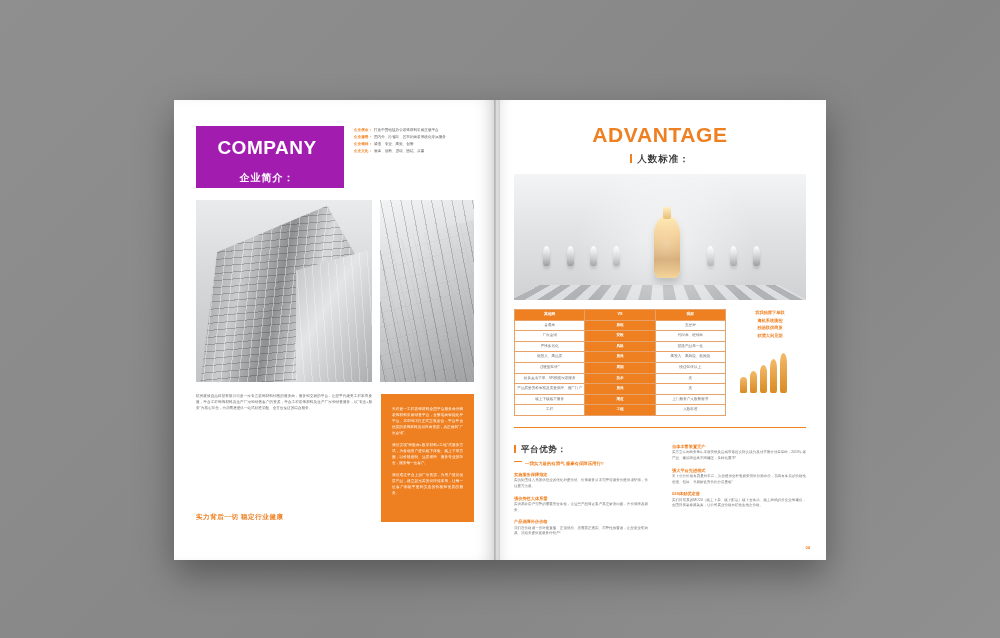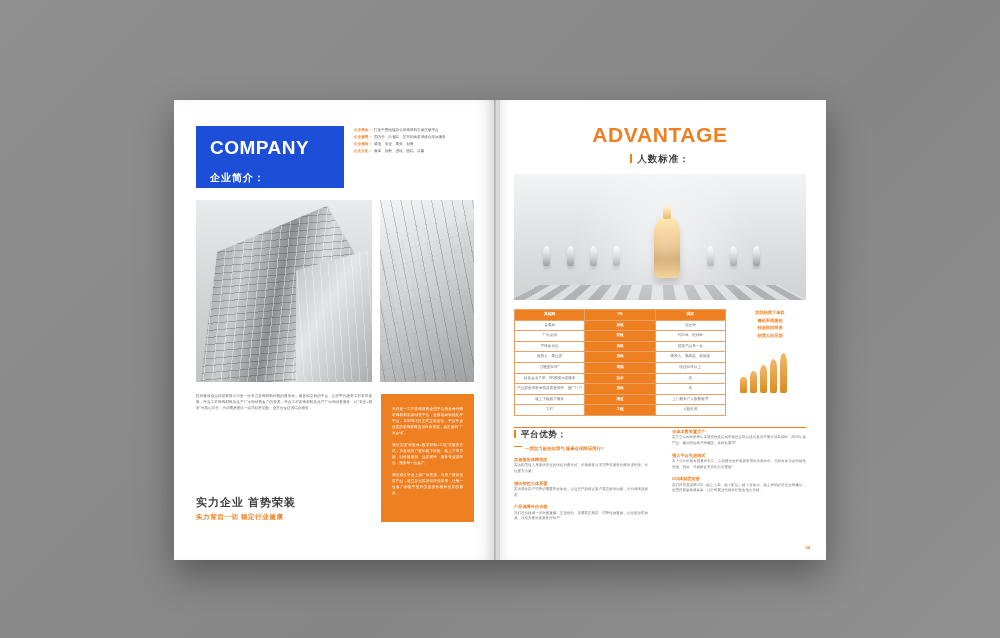--- a/index.html
+++ b/index.html
@@ -62,25 +62,26 @@
     height: 100%;
     padding: 26px 22px 22px 22px;
     box-sizing: border-box;
   }
   .l-top {
     display: flex;
     gap: 10px;
     height: 62px;
   }
   .company-block {
-    background: #1d4ed8;
+    background: #a21caf;
     width: 148px;
     box-sizing: border-box;
     padding: 12px 20px 8px 14px;
     color: #ffffff;
+    text-align: center;
   }
   .company-title {
     font-size: 19px;
     font-weight: bold;
     letter-spacing: 0.5px;
     line-height: 1;
     color: #ffffff;
   }
   .company-sub {
     margin-top: 14px;
@@ -389,21 +390,21 @@
     bottom: 0;
     width: 7px;
     background: linear-gradient(180deg, #f3b96a, #d98b22);
     border-radius: 50% 50% 20% 20% / 26% 26% 10% 10%;
   }
 
   
   .plat {
     margin-top: 11px;
     border-top: 1px solid #ef8022;
-    padding-top: 1px;
+    padding-top: 16px;
     display: flex;
     gap: 24px;
   }
   .plat-col { flex: 1; }
   .plat-head {
     font-size: 8.5px;
     font-weight: bold;
     color: #3d3d3d;
     letter-spacing: 0.6px;
   }
@@ -494,21 +495,20 @@
           <div class="photo-right">
             <div class="glassA"></div>
             <div class="glassB"></div>
           </div>
         </div>
 
         <div class="l-bot">
           <div class="l-bot-left">
             <div class="para">杭州度修自品科技有限公司是一家专注装饰材料销售的服务商，服务和交易的平台，让您享代建美工程本置换服，整合工程饰饰材料及生产厂家和销售客户的资源，整合工程装饰材料及生产厂家和销售服务，以“专业+服务”为核心理念，为消费者提供一站式精准采配、全方位便捷的综合服务。</div>
             <div class="l-slogan">
-              <div class="big">实力企业 首势荣装</div>
               <div class="small">实力背后一切 稳定行业健康</div>
             </div>
           </div>
           <div class="orange-card">
             <p>天石是一工程装饰材料全国平台服务商并网装饰材料采购销售平台，全新电商智能化整平台。2019年3月正式立项运营，平台整合优质的装饰材料及供应商资源，真正做到“厂家直销”。</p>
             <p>我们实现“民数商+数字材料+工地”式服务方式，为各地用户提供线下体验、线上下单方面，以价格透明、品质保障、服务专业的理念，服务每一位客户。</p>
             <p>我们通过整合上游厂家资源，为用户提供优质产品，建立起完善的供应链体系，让每一位客户都能享受到实惠的价格和优质的服务。</p>
           </div>
         </div>
 

